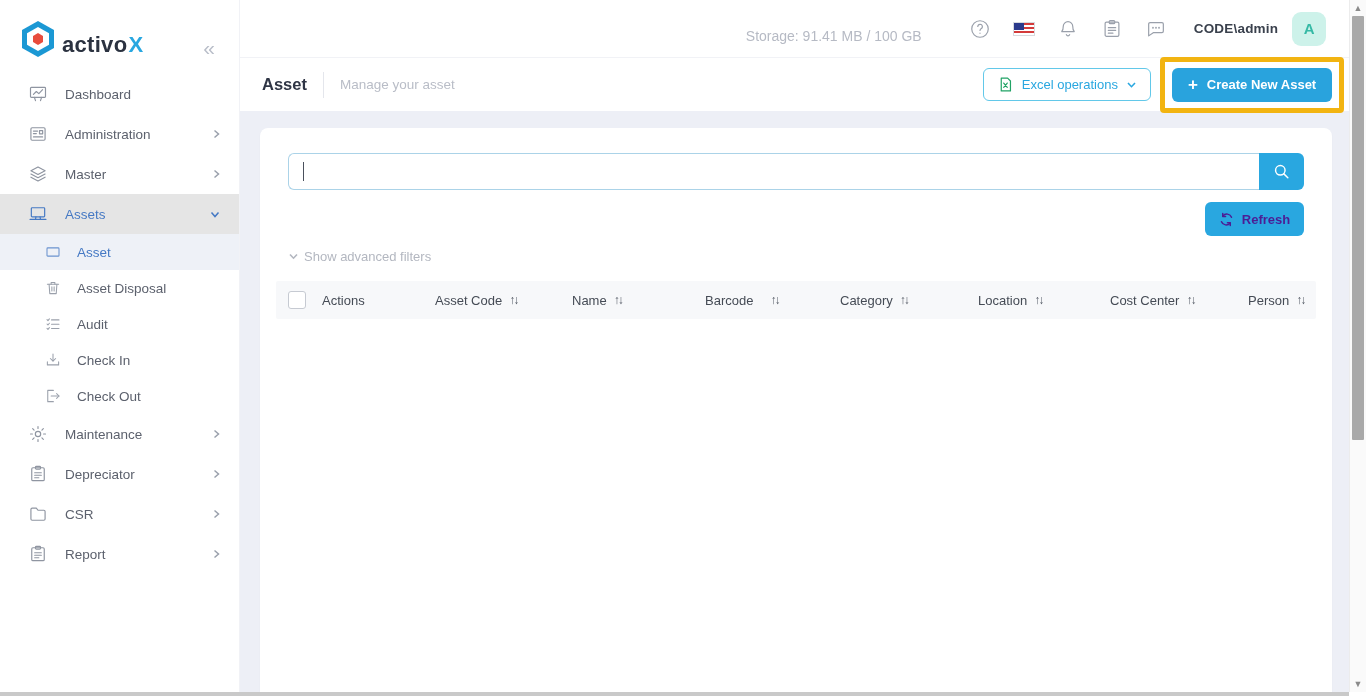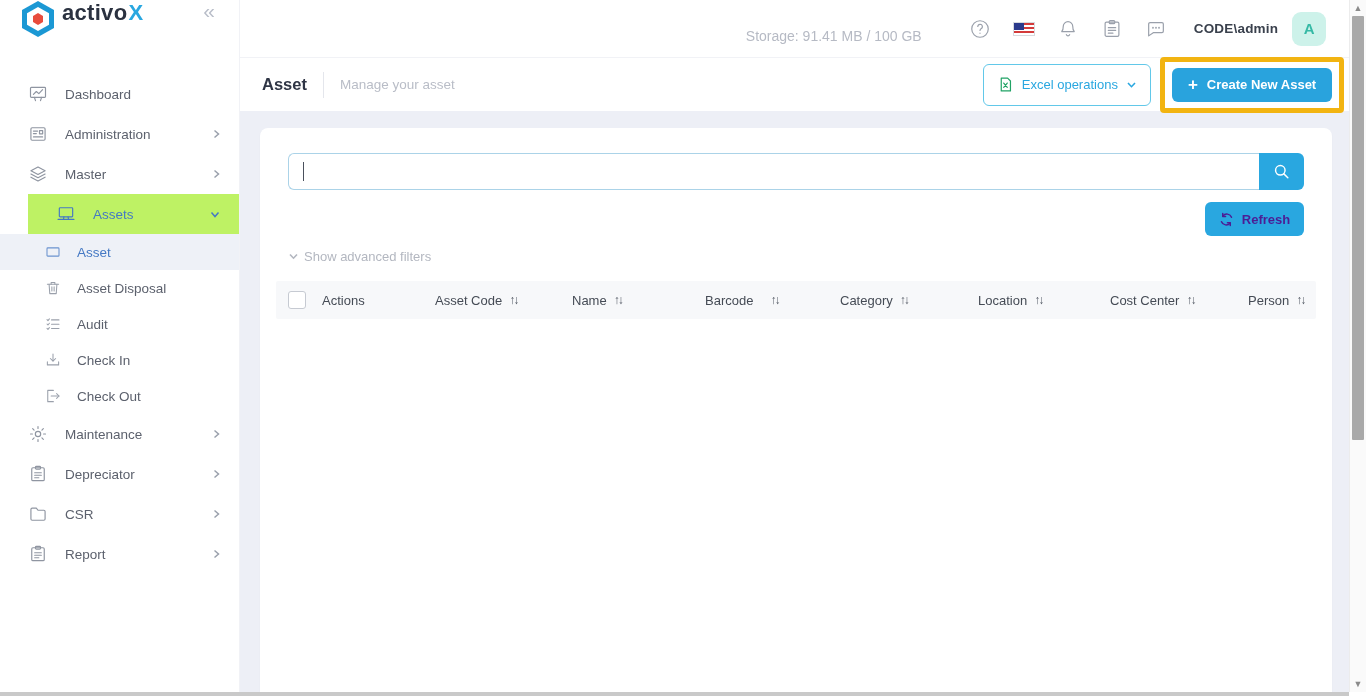--- a/index.html
+++ b/index.html
@@ -3,32 +3,32 @@
 <meta charset="utf-8">
 <style>
   * { margin:0; padding:0; box-sizing:border-box; }
   html,body { width:1366px; height:696px; overflow:hidden; }
   body { font-family:"Liberation Sans", sans-serif; background:#fff; color:#3c4250; position:relative; }
 
   .app { display:flex; width:1349px; height:692px; }
 
   
   .sidebar { width:240px; min-width:240px; background:#fff; border-right:1px solid #f1f2f6; height:100%; }
-  .logo-row { height:58px; display:flex; align-items:flex-start; padding:0 16px 0 20px; }
+  .logo-row { height:58px; display:flex; align-items:flex-end; padding:0 16px 0 20px; }
   .logo-hex { width:36px; height:38px; }
   .brand { margin-left:6px; font-size:22px; letter-spacing:.3px; display:flex; align-items:baseline; }
   .brand .b1 { color:#2b3240; font-weight:600; }
   .brand .b2 { color:#29a7e0; font-weight:700; margin-left:1px; }
   .collapse { margin-left:auto; color:#b9bec9; font-size:21px; line-height:1; cursor:pointer; padding-right:8px; }
 
   .nav { padding-top:16px; }
   .nav-item { height:40px; display:flex; align-items:center; padding:0 18px 0 28px; color:#5c616d; font-size:13.5px; cursor:pointer; }
   .nav-item .nicon { width:20px; height:20px; margin-right:17px; color:#8f95a1; flex:none; }
   .nav-item .chev { margin-left:auto; color:#9aa0ac; display:flex; }
-  .nav-item.active-parent { background:#bef264; color:#4579c4;margin-left:28px; }
+  .nav-item.active-parent { background:#e5e5e5; color:#4579c4; }
   .nav-item.active-parent .nicon, .nav-item.active-parent .chev { color:#4579c4; }
   .nav-sub { height:36px; padding-left:44px; }
   .nav-sub .nicon { width:18px; height:18px; margin-right:15px; color:#9aa0ab; }
   .nav-sub.active { background:#eef1f7; color:#4579c4; }
   .nav-sub.active .nicon { color:#6b93cf; }
   svg.icon { width:100%; height:100%; fill:none; stroke:currentColor; stroke-width:1.4; stroke-linecap:round; stroke-linejoin:round; }
 
   
   .main { flex:1; display:flex; flex-direction:column; background:#edeff6; }
 
@@ -39,21 +39,21 @@
           background:repeating-linear-gradient(#d43a3a 0 2px, #fff 2px 4px); border:1px solid #d8dadf; }
   .flag::before { content:""; position:absolute; left:0; top:0; width:10px; height:7px; background:#2b3a8c; }
   .username { color:#3a414d; font-size:13.5px; font-weight:700; margin:0 14px 0 16px; letter-spacing:.2px; }
   .avatar { width:34px; height:34px; border-radius:9px; background:#cdf2ea; color:#35b9a5; font-weight:700; font-size:15px; display:flex; align-items:center; justify-content:center; cursor:pointer; }
 
   .page-header { height:53px; background:#fff; display:flex; align-items:center; padding:0 8px 0 22px; overflow:visible; }
   .page-title { font-size:16.5px; font-weight:700; color:#2f3545; }
   .title-sep { width:1px; height:26px; background:#e4e6ec; margin:0 16px; }
   .page-subtitle { font-size:13.5px; color:#b9bdc7; }
   .header-actions { margin-left:auto; display:flex; align-items:center; }
-  .btn-excel { height:42px; display:flex; align-items:center; gap:8px; background:#fff; border:1px solid #62c8e9; color:#29a7e0; border-radius:6px; padding:0 13px; font-size:13px; cursor:pointer; font-family:inherit; }
+  .btn-excel { height:33px; display:flex; align-items:center; gap:8px; background:#fff; border:1px solid #62c8e9; color:#29a7e0; border-radius:6px; padding:0 13px; font-size:13px; cursor:pointer; font-family:inherit; }
   .excel-ic { width:17px; height:17px; color:#21a366; }
   .hl-box { border:5px solid #f2b411; border-radius:4px; padding:6px 7px; margin:-6px 0 -6px 9px; background:transparent; position:relative; z-index:2; }
   .btn-create { height:34px; display:flex; align-items:center; gap:9px; background:#29a3dd; border:none; color:#fff; border-radius:6px; padding:0 16px; font-size:13px; font-weight:700; cursor:pointer; font-family:inherit; }
   .plus { font-size:17px; font-weight:700; line-height:1; }
 
   .content { flex:1; padding:17px 20px 0 20px; }
   .card { background:#fff; border-radius:8px 8px 0 0; height:100%; padding:25px 28px 0 28px; box-shadow:0 1px 2px rgba(40,50,80,.04); }
 
   .search-row { display:flex; }
   .search-input { flex:1; height:37px; border:1px solid #abd3e8; border-right:none; border-radius:6px 0 0 6px; padding:0 12px; font-size:14px; color:#3c4250; outline:none; position:relative; background:#fff; font-family:inherit; }

